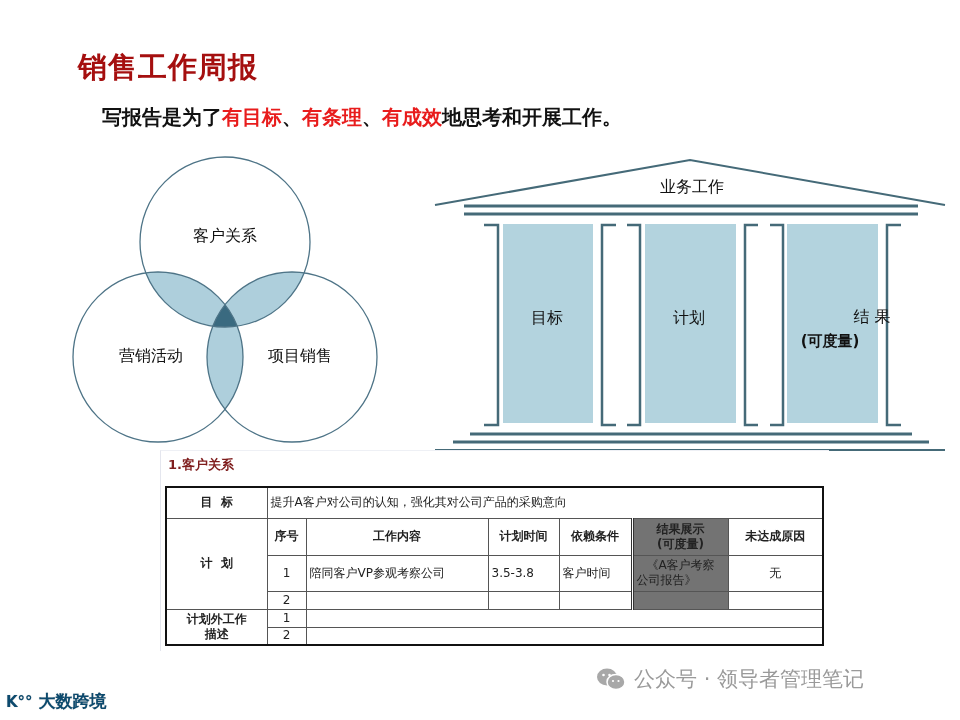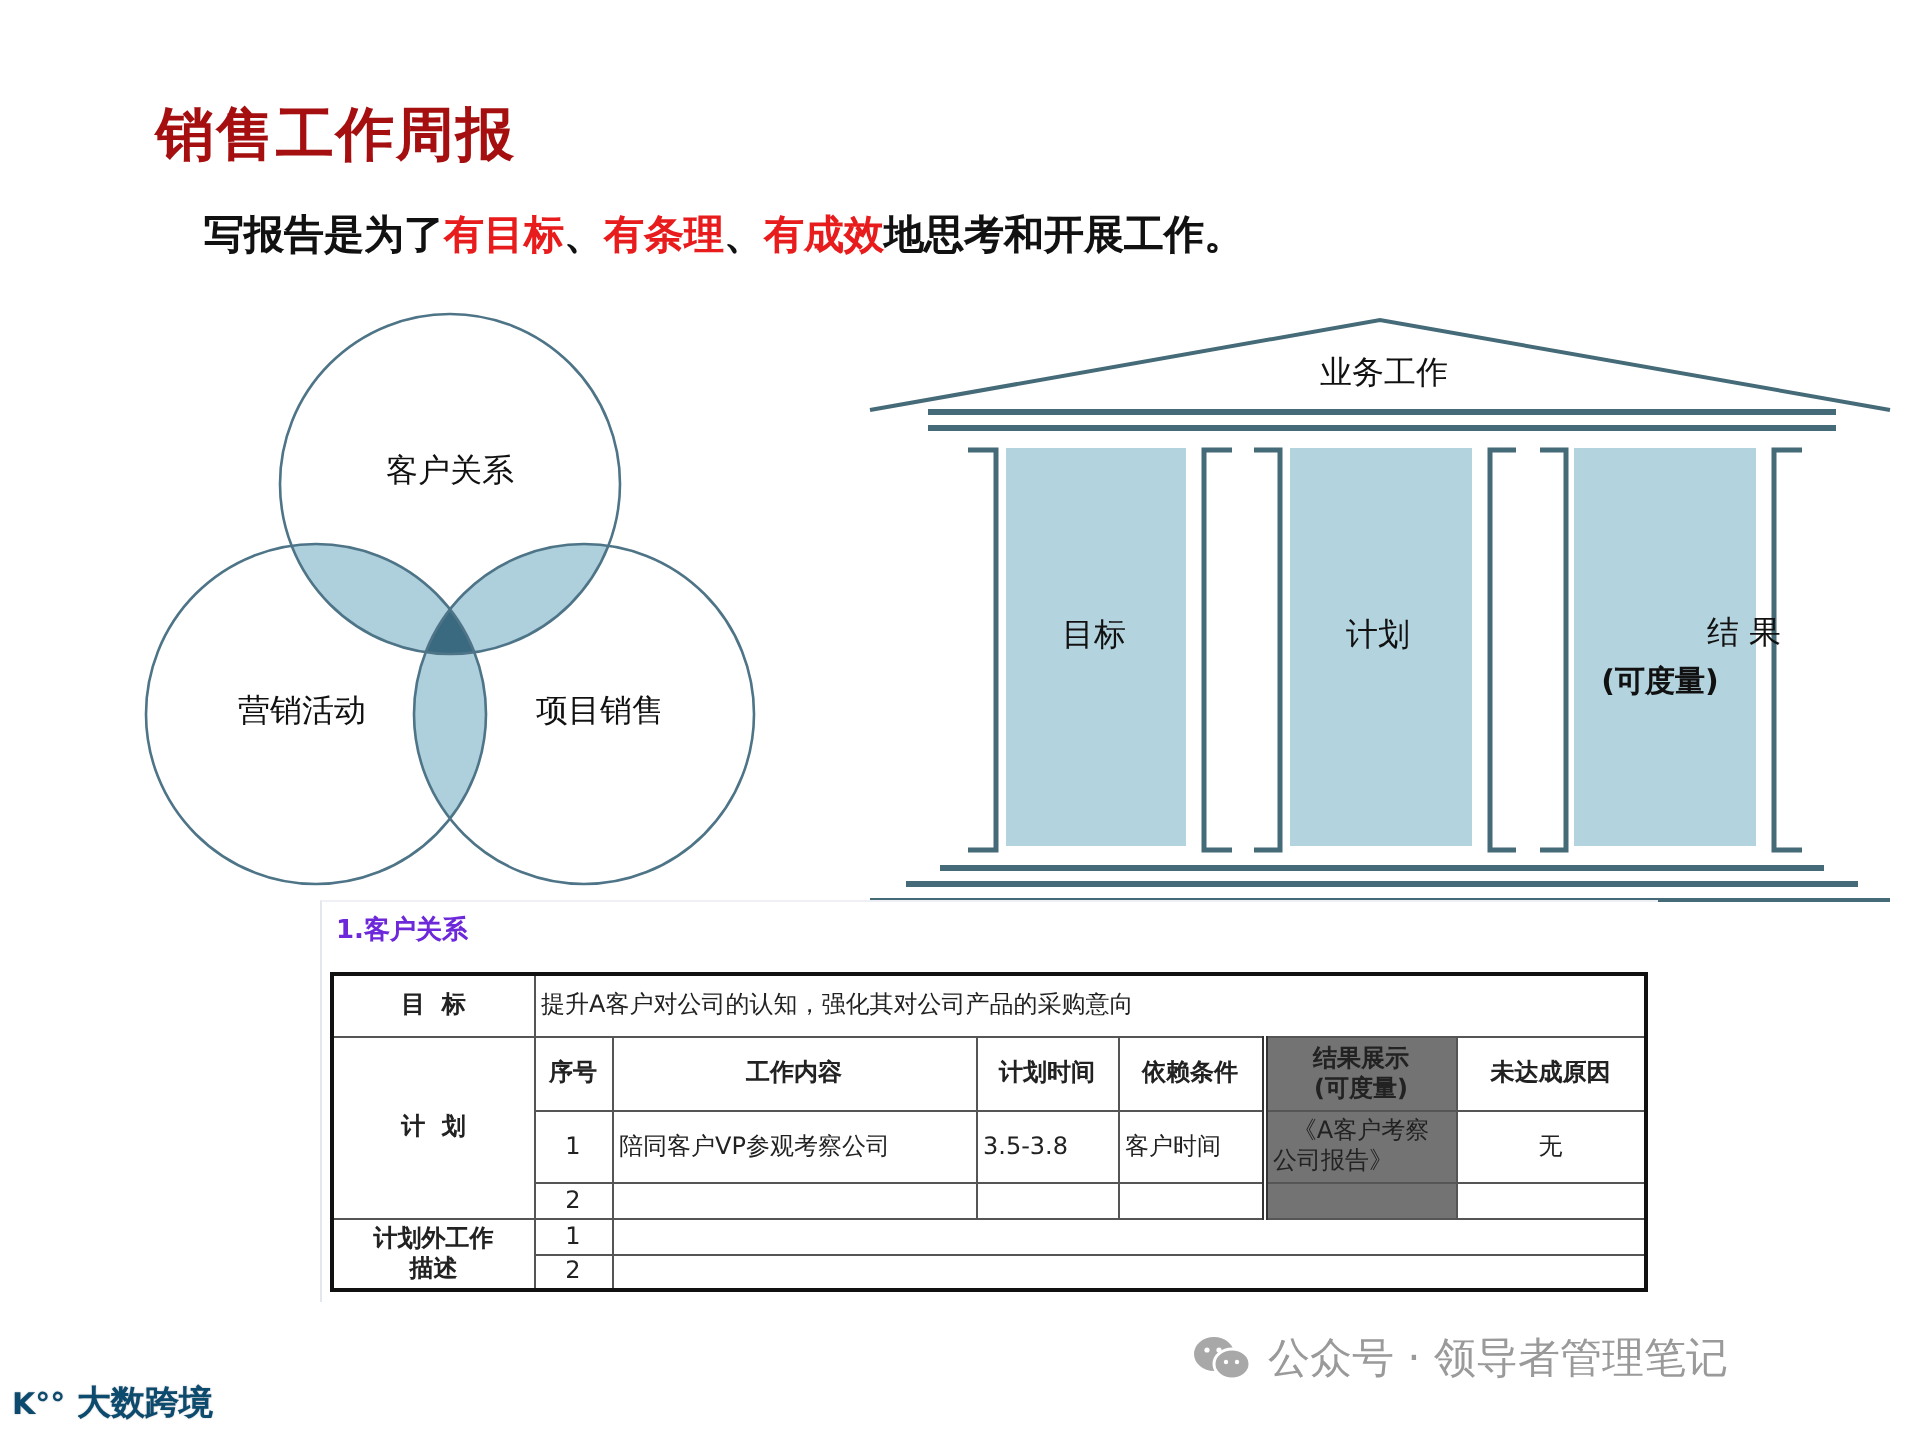--- a/index.html
+++ b/index.html
@@ -22,21 +22,21 @@
     position: absolute; font-size: 16px; color: #111; white-space: nowrap;
     transform: translate(-50%, -50%);
   }
   .temple-sub { font-size: 15px; font-weight: bold; }
   .sheet-bg {
     position: absolute; left: 160px; top: 450px; width: 668px; height: 200px;
     border-left: 1px solid #e4e6ee; border-top: 1px solid #eef0f5;
   }
   .sheet-title {
     position: absolute; left: 168px; top: 456px;
-    font-size: 13px; font-weight: bold; color: #6d28d9;
+    font-size: 13px; font-weight: bold; color: #7f1d1d;
   }
   table.report {
     position: absolute; left: 165px; top: 486px;
     width: 657px; height: 151px;
     border-collapse: collapse; border: 2px solid #111;
     font-size: 12px; color: #222; table-layout: fixed; padding-left: 32px;
   }
   table.report td {
     border: 1px solid #555; padding: 0 3px; text-align: center;
     line-height: 15px; overflow: hidden;

